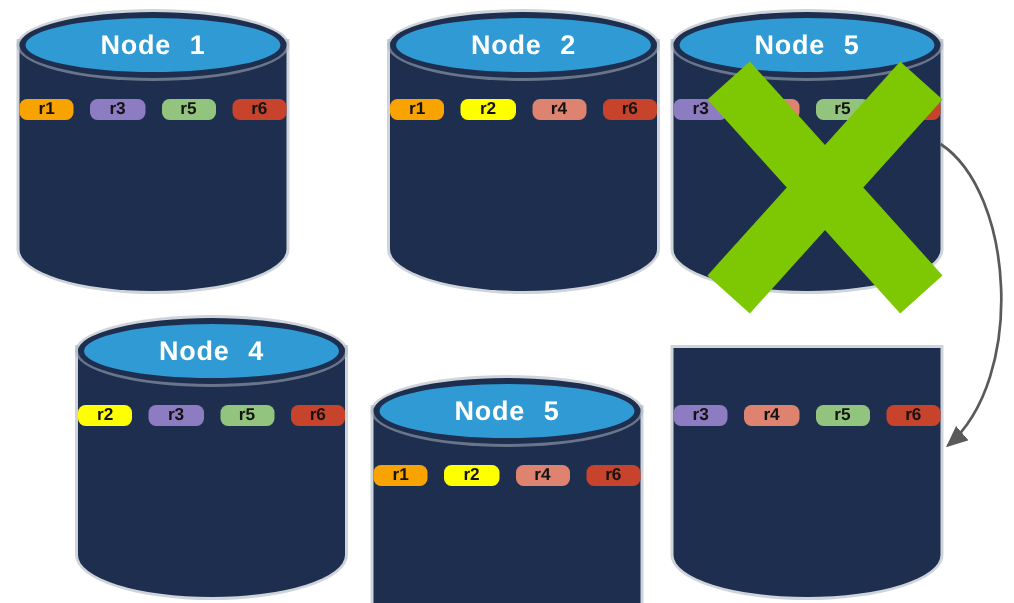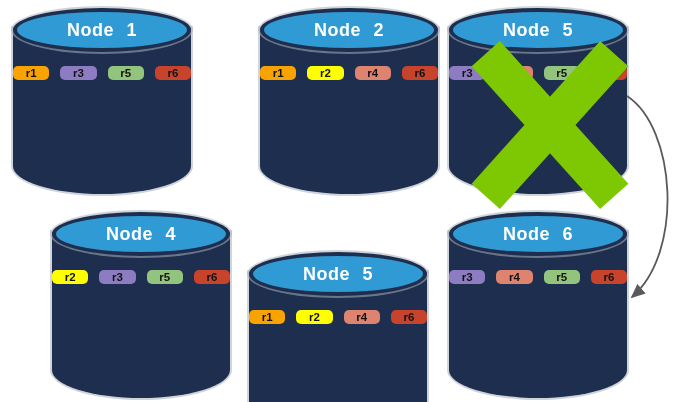--- a/index.html
+++ b/index.html
@@ -158,23 +158,20 @@
     <div class="bars">
       <div class="bar" style="background: rgb(249, 163, 0);">r1</div>
       <div class="bar" style="background: rgb(255, 255, 0);">r2</div>
       <div class="bar" style="background: rgb(221, 131, 112);">r4</div>
       <div class="bar" style="background: rgb(199, 67, 43);">r6</div>
     </div>
   </div>
 
   <div class="cylinder" style="left:449px; top:212px;">
     <div class="cyl-body"></div>
-    <div class="cyl-top">
-      <span class="node-title">Node 6</span>
-    </div>
     <div class="bars">
       <div class="bar" style="background: rgb(142, 124, 195);">r3</div>
       <div class="bar" style="background: rgb(221, 131, 112);">r4</div>
       <div class="bar" style="background: rgb(147, 196, 125);">r5</div>
       <div class="bar" style="background: rgb(199, 67, 43);">r6</div>
     </div>
   </div>
 
   <div class="x-marker">
     <div class="x-stroke x1" style="background: rgb(125, 200, 3);"></div>

